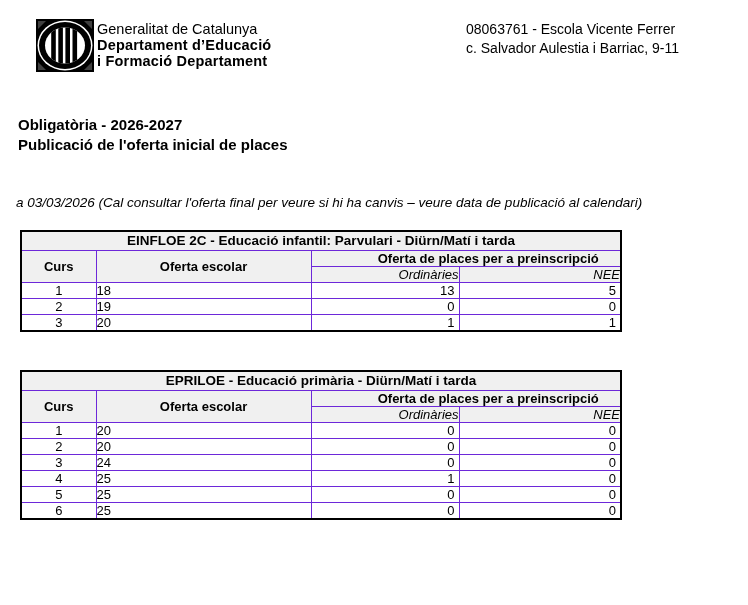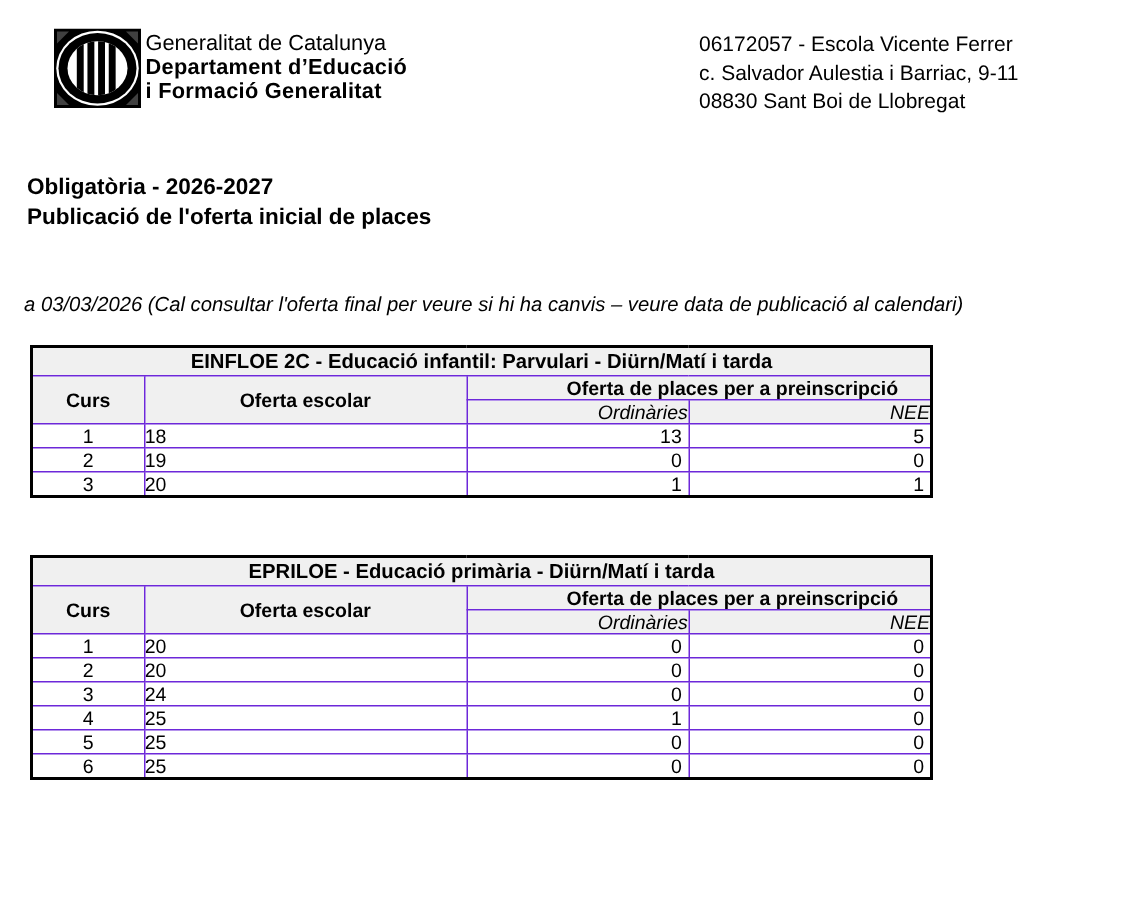--- a/index.html
+++ b/index.html
@@ -124,27 +124,26 @@
     <path d="M2 2 L10 2 L2 10 Z" fill="#fff" opacity="0.25"></path>
     <path d="M56 2 L48 2 L56 10 Z" fill="#fff" opacity="0.25"></path>
     <path d="M2 51 L10 51 L2 43 Z" fill="#fff" opacity="0.25"></path>
     <path d="M56 51 L48 51 L56 43 Z" fill="#fff" opacity="0.25"></path>
   </svg>
 </div>
 
 <div class="org-block">
   <div class="org-line1">Generalitat de Catalunya</div>
   <div class="org-line2">Departament d’Educació</div>
-  <div class="org-line3">i Formació Generalitat</div>
+  <div class="org-line3">i Formació Departament</div>
 </div>
 
 <div class="school-block">
-  <div>06172057 - Escola Vicente Ferrer</div>
+  <div>08063761 - Escola Vicente Ferrer</div>
   <div>c. Salvador Aulestia i Barriac, 9-11</div>
-  <div>08830 Sant Boi de Llobregat</div>
 </div>
 
 <div class="title-1">Obligatòria - 2026-2027</div>
 <div class="title-2">Publicació de l'oferta inicial de places</div>
 <div class="date-note">a 03/03/2026 (Cal consultar l'oferta final per veure si hi ha canvis – veure data de publicació al calendari)</div>
 
 <table class="offer-table tbl-1">
   <colgroup>
     <col style="width:75px">
       <col style="width:215px">

